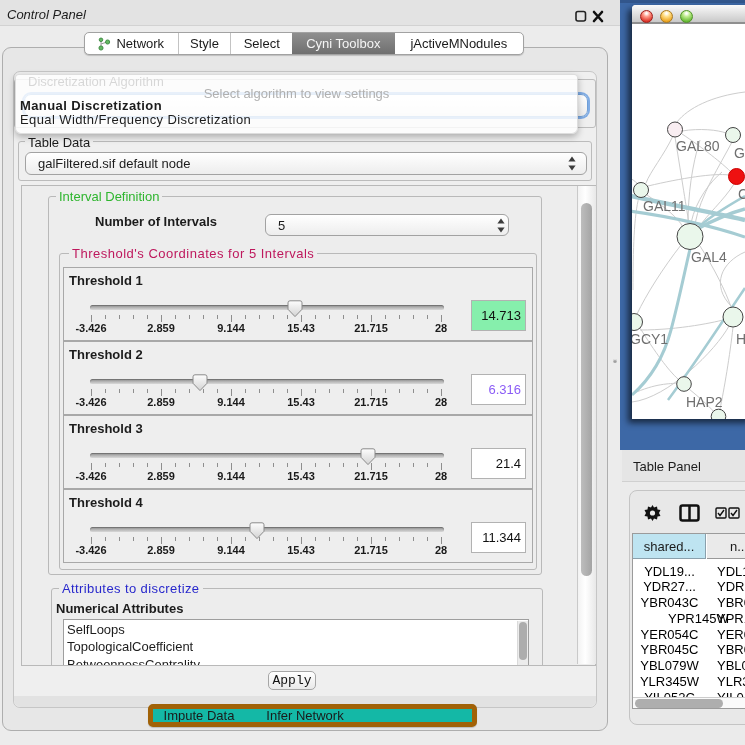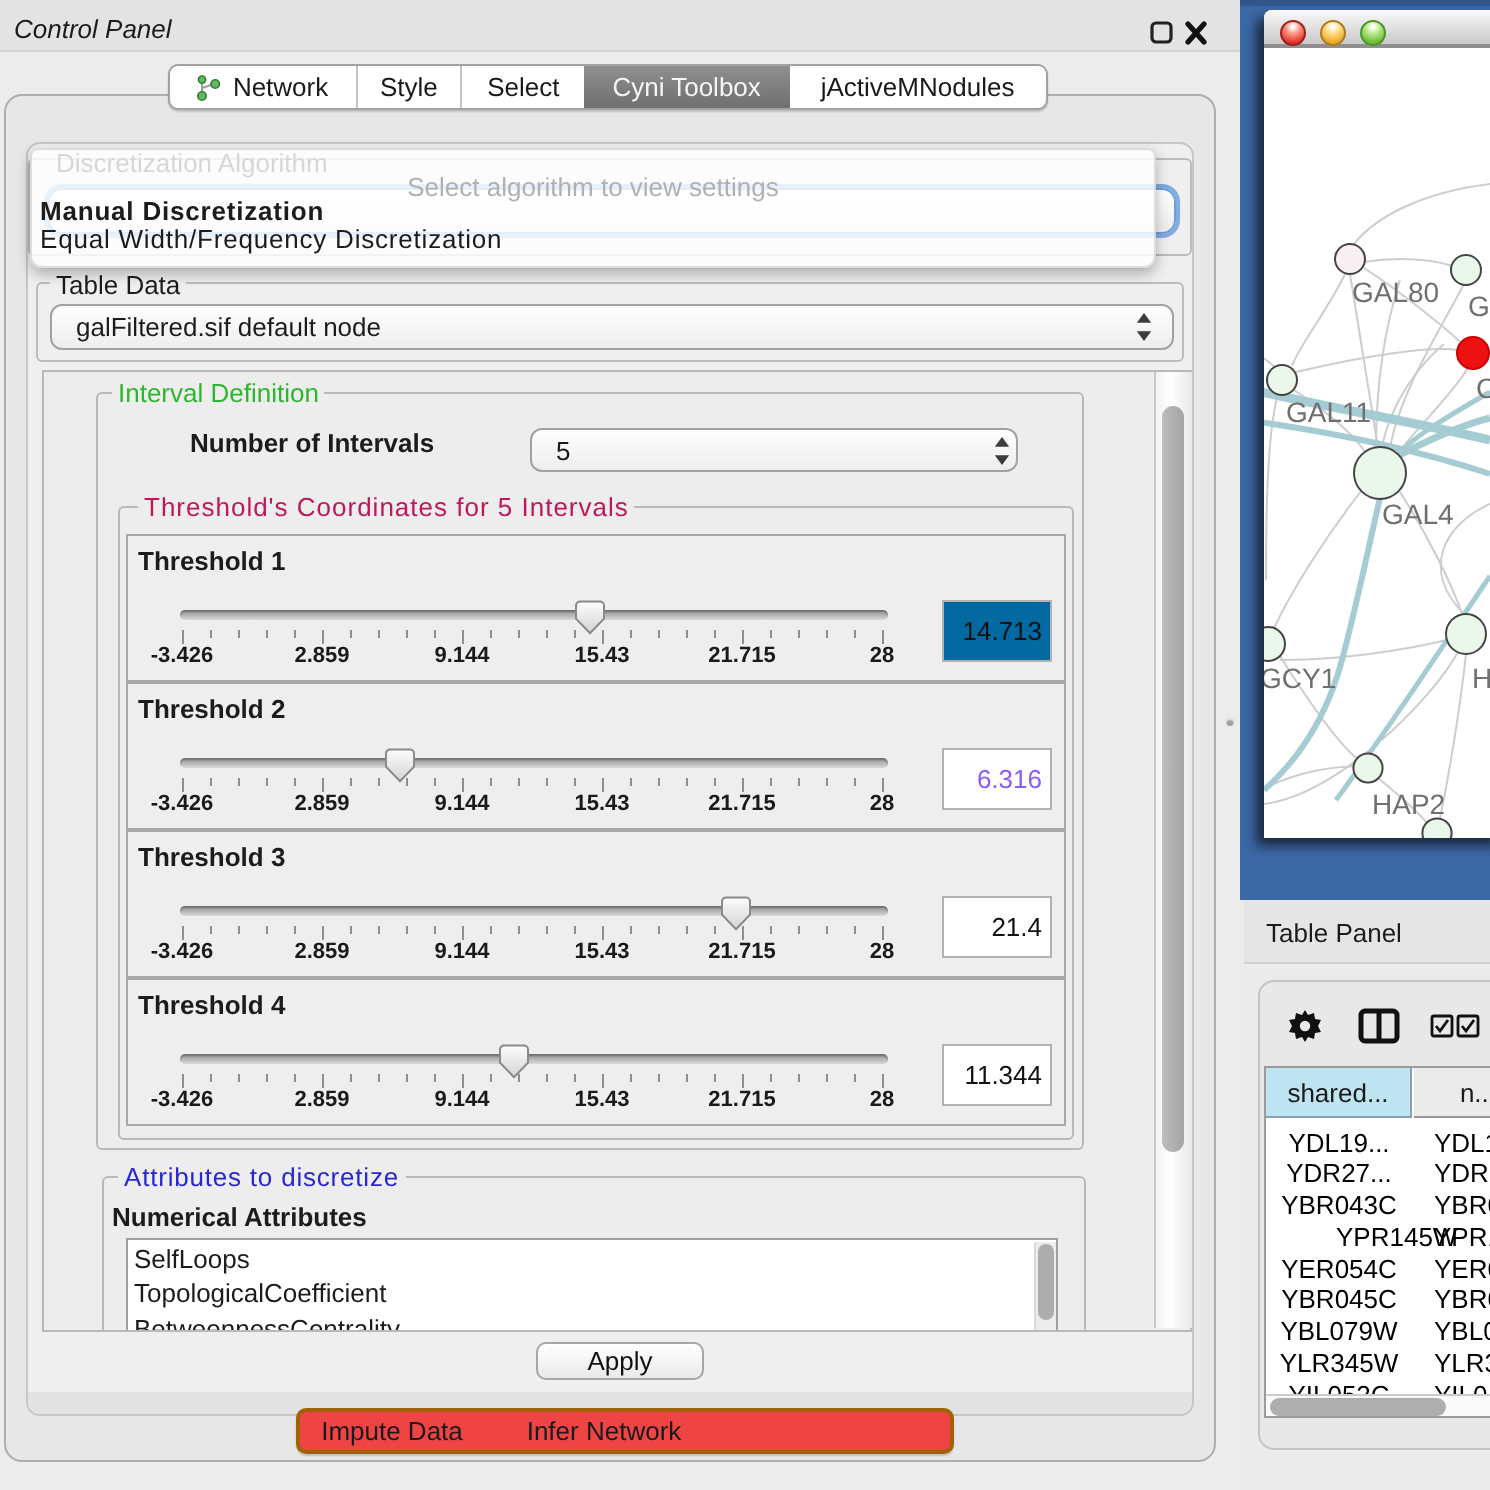--- a/index.html
+++ b/index.html
@@ -91,21 +91,21 @@
 <div class="abs" style="left:389px;top:136px;width:60px;text-align:center;font-size:11px;font-weight:bold;color:#1a1a1a;">28</div>
 <svg class="abs" style="left:265px;top:114px;" width="16" height="18" viewBox="0 0 16 18">
       <path d="M3 0.8 h10 a2 2 0 0 1 2 2 v6.5 L8 16.6 L1 9.3 v-6.5 a2 2 0 0 1 2-2 z" fill="url(#g0)" stroke="#8a8a8a" stroke-width="1"></path>
       <defs>
         <linearGradient id="g0" x1="0" y1="0" x2="0" y2="1">
           <stop offset="0" stop-color="#fdfdfd"></stop>
           <stop offset="1" stop-color="#d3d3d3"></stop>
         </linearGradient>
       </defs>
     </svg>
-<div class="abs" style="left:449px;top:114px;width:55px;height:31px;background:#0369a1;border:1px solid #b2b2b2;font-size:13px;color:#111;text-align:right;line-height:29px;padding-right:4px;">14.713</div>
+<div class="abs" style="left:449px;top:114px;width:55px;height:31px;background:#86efac;border:1px solid #b2b2b2;font-size:13px;color:#111;text-align:right;line-height:29px;padding-right:4px;">14.713</div>
 <div class="abs" style="left:41px;top:155px;width:470px;height:74px;border:1px solid #a8a8a8;background:#eeeeee;"></div>
 <div class="abs t13 b" style="left:47px;top:161px;">Threshold 2</div>
 <div class="abs" style="left:68px;top:193px;width:354px;height:5px;border-radius:2.5px;background:linear-gradient(#8f8f8f,#d9d9d9);box-shadow:inset 0 1px 1px rgba(0,0,0,0.25);"></div>
 <svg class="abs" style="left:41px;top:203px;" width="470" height="8" viewBox="0 0 470 8">
       <line x1="28.5" y1="0" x2="28.5" y2="7" stroke="#8e8e8e" stroke-width="1"></line>
       <line x1="42.5" y1="0" x2="42.5" y2="4" stroke="#8e8e8e" stroke-width="1"></line>
       <line x1="56.5" y1="0" x2="56.5" y2="4" stroke="#8e8e8e" stroke-width="1"></line>
       <line x1="70.5" y1="0" x2="70.5" y2="4" stroke="#8e8e8e" stroke-width="1"></line>
       <line x1="84.5" y1="0" x2="84.5" y2="4" stroke="#8e8e8e" stroke-width="1"></line>
       <line x1="98.5" y1="0" x2="98.5" y2="7" stroke="#8e8e8e" stroke-width="1"></line>
@@ -245,22 +245,22 @@
 <div class="abs t13 b" style="left:34px;top:415px;">Numerical Attributes</div>
 <div class="abs" style="left:41px;top:433px;width:466px;height:60px;background:#fff;border:1px solid #9e9e9e;"></div>
 <div class="abs t13" style="left:45px;top:436px;">SelfLoops</div>
 <div class="abs t13" style="left:45px;top:453px;">TopologicalCoefficient</div>
 <div class="abs t13" style="left:45px;top:471px;">BetweennessCentrality</div>
 <div class="abs" style="left:495px;top:435px;width:11px;height:58px;background:#ececec;border-left:1px solid #dadada;"></div>
 <div class="abs" style="left:497px;top:436px;width:8px;height:38px;border-radius:4px;background:#adadad;"></div>
 </div>
 <div class="abs" style="left:577px;top:186px;width:19px;height:478px;background:linear-gradient(to right,#f2f2f2,#ffffff 40%,#e8e8e8);border-left:1px solid #c9c9c9;"></div>
 <div class="abs" style="left:581px;top:203px;width:11px;height:373px;border-radius:5.5px;background:linear-gradient(to right,#bdbdbd,#a4a4a4);"></div>
-<div class="abs" style="left:268px;top:671px;width:84px;height:19px;border-radius:5px;border:1px solid #a6a6a6;background:linear-gradient(#ffffff,#e9e9e9);font-size:13px;color:#111;text-align:center;line-height:17px;">Apply</div>
-<div class="abs" style="left:148px;top:704px;width:329px;height:23px;background:#ef4444;border:2px solid #a16207;border-radius:5px;box-shadow:0 1px 1px rgba(0,0,0,0.18);overflow:hidden;display:flex;">
+<div class="abs" style="left:268px;top:671px;width:48px;height:19px;border-radius:5px;border:1px solid #a6a6a6;background:linear-gradient(#ffffff,#e9e9e9);font-size:13px;color:#111;text-align:center;line-height:17px;font-family:Liberation Mono, monospace;">Apply</div>
+<div class="abs" style="left:148px;top:704px;width:329px;height:23px;background:#14b8a6;border:5px solid #a16207;border-radius:5px;box-shadow:0 1px 1px rgba(0,0,0,0.18);overflow:hidden;display:flex;">
     <div style="width:92px;height:100%;display:flex;align-items:center;justify-content:center;font-size:13px;color:#1a1a1a;">Impute Data</div>
     <div style="width:120px;height:100%;display:flex;align-items:center;justify-content:center;font-size:13px;color:#1a1a1a;">Infer Network</div>
   </div>
 <div class="abs" style="left:15px;top:74px;width:563px;height:60px;background:rgba(255,255,255,0.82);border:1px solid rgba(200,200,200,0.6);border-radius:4px 4px 6px 6px;box-shadow:0 3px 7px rgba(0,0,0,0.28);"></div>
 <div class="abs" style="left:15px;top:86px;width:563px;text-align:center;font-size:13px;color:#b0b0b0;">Select algorithm to view settings</div>
 <div class="abs t13 b" style="left:20px;top:98px;letter-spacing:0.4px;">Manual Discretization</div>
 <div class="abs t13" style="left:20px;top:112px;letter-spacing:0.4px;">Equal Width/Frequency Discretization</div>
 <div class="abs" style="left:613px;top:359px;width:4px;height:4px;border-radius:50%;background:#9e9e9e;box-shadow:inset 0 1px 1px rgba(255,255,255,0.8);"></div>
 <div class="abs" style="left:620px;top:0;width:125px;height:450px;background:#3d68a6;border-top:3px solid #32568c;"></div>
 <div class="abs" style="left:632px;top:5px;width:121px;height:414px;background:#ffffff;border-radius:4px 0 0 0;box-shadow:-4px 4px 6px rgba(0,0,0,0.6);"></div>

